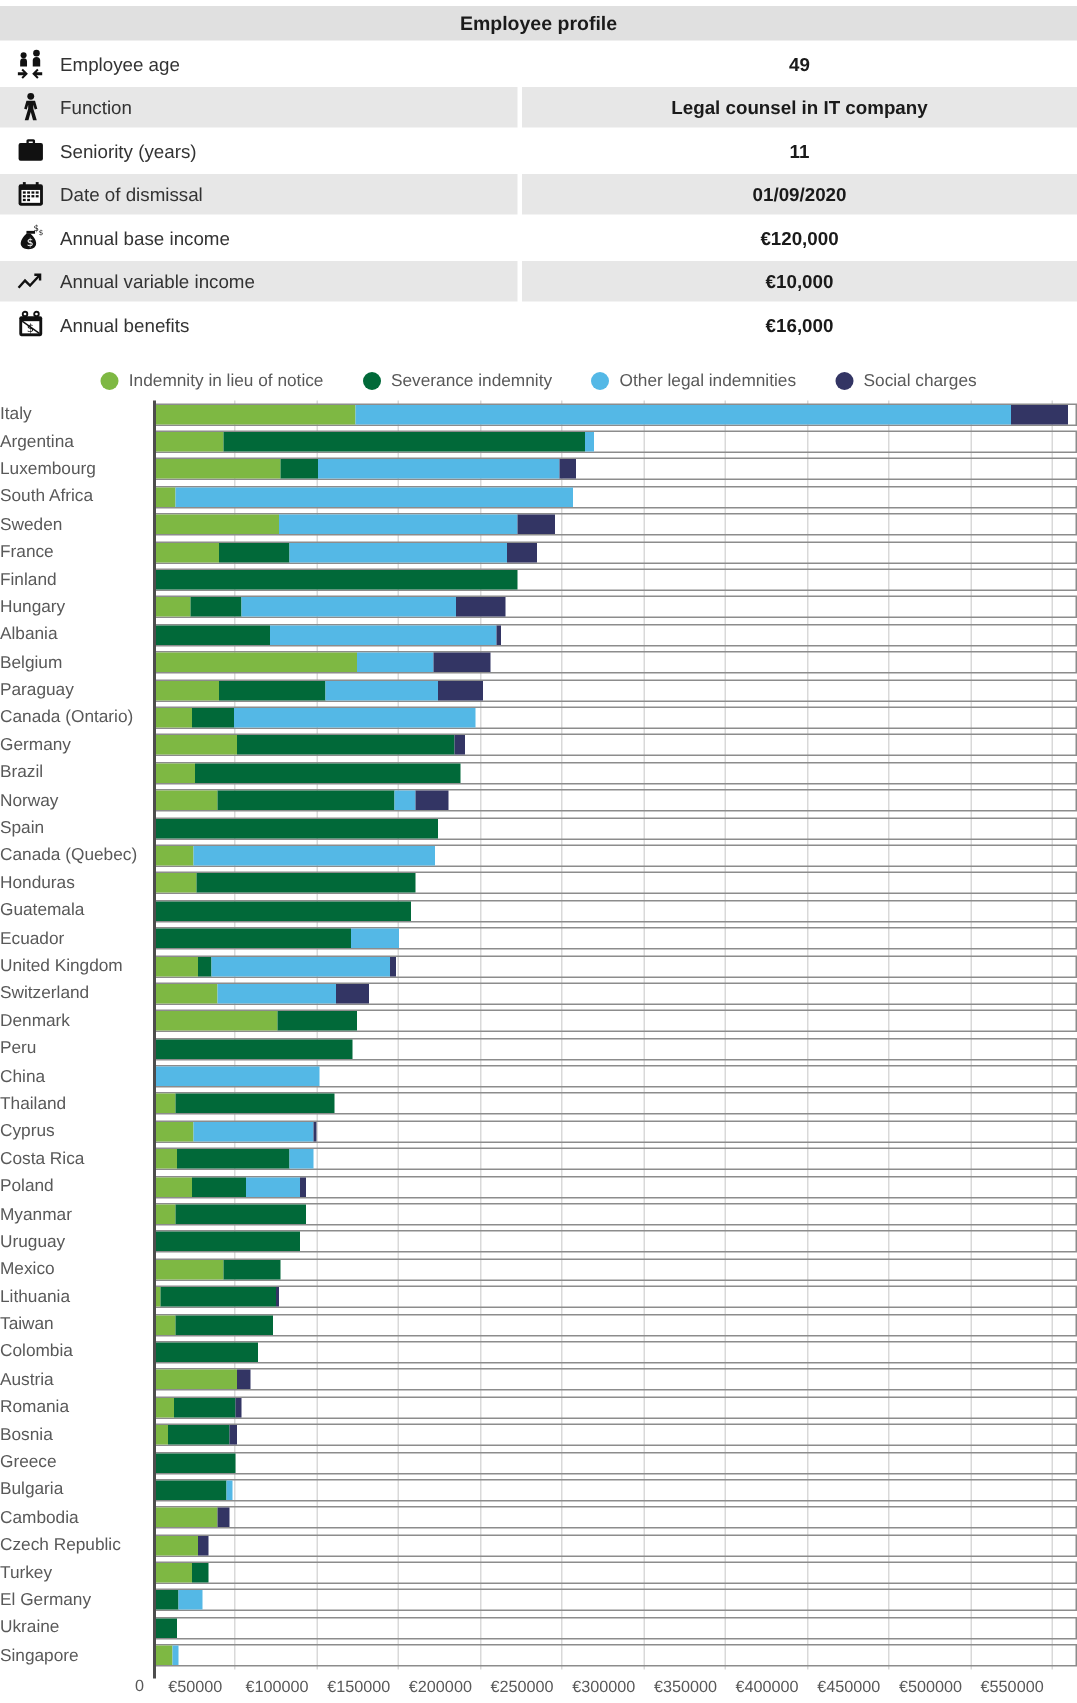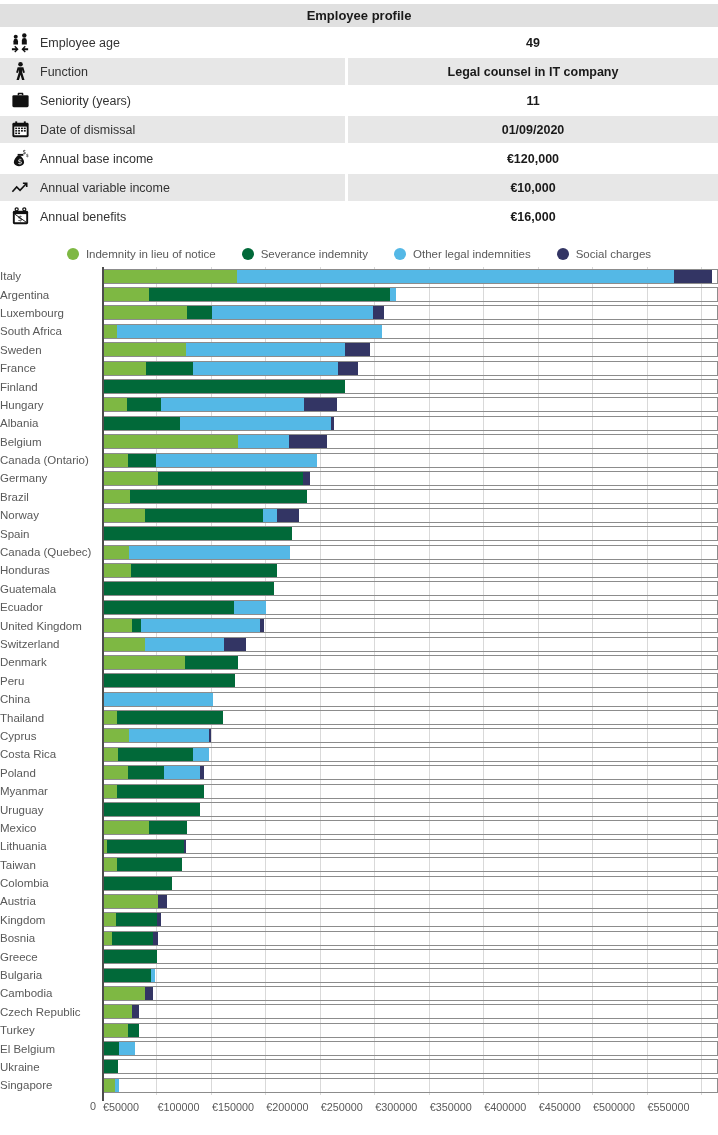--- a/index.html
+++ b/index.html
@@ -32,21 +32,21 @@
   .axisline{position:absolute;top:0;bottom:-6px;left:102px;width:2px;background:#4d4d4d;z-index:2;}
   .crow{display:flex;align-items:center;height:18.4px;position:relative;z-index:1;}
   .clabel{flex:0 0 95px;text-align:left;padding-right:8px;font-size:11.5px;color:#595959;
     white-space:nowrap;overflow:visible;}
   .cbar-wrap{flex:1;height:15px;position:relative;}
   .cbar{height:13px;display:flex;border:1px solid #8c8c8c;}
   .seg{height:100%;}
 
   .ticks{position:relative;margin-left:103px;height:22px;margin-top:2px;}
   .tick-zero{position:absolute;left:-13px;top:3px;font-size:10.8px;color:#595959;}
-  .tick{display:inline-block;width:54.46px;text-align:left;font-size:10.8px;color:#595959;
+  .tick{display:inline-block;width:54.46px;text-align:center;font-size:10.8px;color:#595959;
     padding-top:3px;white-space:nowrap;}
 </style>
 </head>
 <body>
 
 <div class="page">
 
   <div class="profile">
     <div class="profile-title">Employee profile</div>
     <div id="profile-rows">
@@ -302,20 +302,31 @@
           <div class="clabel">Belgium</div>
           <div class="cbar-wrap">
             <div class="cbar">
               <span class="seg" style="width: 133.97px; background: rgb(126, 184, 67);"></span>
               <span class="seg" style="width: 51.19px; background: rgb(84, 184, 230);"></span>
               <span class="seg" style="width: 38.12px; background: rgb(51, 53, 100);"></span>
             </div>
           </div>
         </div>
         <div class="crow">
+          <div class="clabel">Paraguay</div>
+          <div class="cbar-wrap">
+            <div class="cbar">
+              <span class="seg" style="width: 42.48px; background: rgb(126, 184, 67);"></span>
+              <span class="seg" style="width: 70.8px; background: rgb(1, 105, 57);"></span>
+              <span class="seg" style="width: 75.15px; background: rgb(84, 184, 230);"></span>
+              <span class="seg" style="width: 29.41px; background: rgb(51, 53, 100);"></span>
+            </div>
+          </div>
+        </div>
+        <div class="crow">
           <div class="clabel">Canada (Ontario)</div>
           <div class="cbar-wrap">
             <div class="cbar">
               <span class="seg" style="width: 23.96px; background: rgb(126, 184, 67);"></span>
               <span class="seg" style="width: 28.32px; background: rgb(1, 105, 57);"></span>
               <span class="seg" style="width: 161.2px; background: rgb(84, 184, 230);"></span>
             </div>
           </div>
         </div>
         <div class="crow">
@@ -533,21 +544,21 @@
         <div class="crow">
           <div class="clabel">Austria</div>
           <div class="cbar-wrap">
             <div class="cbar">
               <span class="seg" style="width: 54.46px; background: rgb(126, 184, 67);"></span>
               <span class="seg" style="width: 8.71px; background: rgb(51, 53, 100);"></span>
             </div>
           </div>
         </div>
         <div class="crow">
-          <div class="clabel">Kingdom</div>
+          <div class="clabel">Romania</div>
           <div class="cbar-wrap">
             <div class="cbar">
               <span class="seg" style="width: 11.98px; background: rgb(126, 184, 67);"></span>
               <span class="seg" style="width: 41.39px; background: rgb(1, 105, 57);"></span>
               <span class="seg" style="width: 3.27px; background: rgb(51, 53, 100);"></span>
             </div>
           </div>
         </div>
         <div class="crow">
           <div class="clabel">Bosnia</div>
@@ -597,21 +608,21 @@
         <div class="crow">
           <div class="clabel">Turkey</div>
           <div class="cbar-wrap">
             <div class="cbar">
               <span class="seg" style="width: 23.96px; background: rgb(126, 184, 67);"></span>
               <span class="seg" style="width: 10.89px; background: rgb(1, 105, 57);"></span>
             </div>
           </div>
         </div>
         <div class="crow">
-          <div class="clabel">El Belgium</div>
+          <div class="clabel">El Germany</div>
           <div class="cbar-wrap">
             <div class="cbar">
               <span class="seg" style="width: 15.25px; background: rgb(1, 105, 57);"></span>
               <span class="seg" style="width: 15.25px; background: rgb(84, 184, 230);"></span>
             </div>
           </div>
         </div>
         <div class="crow">
           <div class="clabel">Ukraine</div>
           <div class="cbar-wrap">

